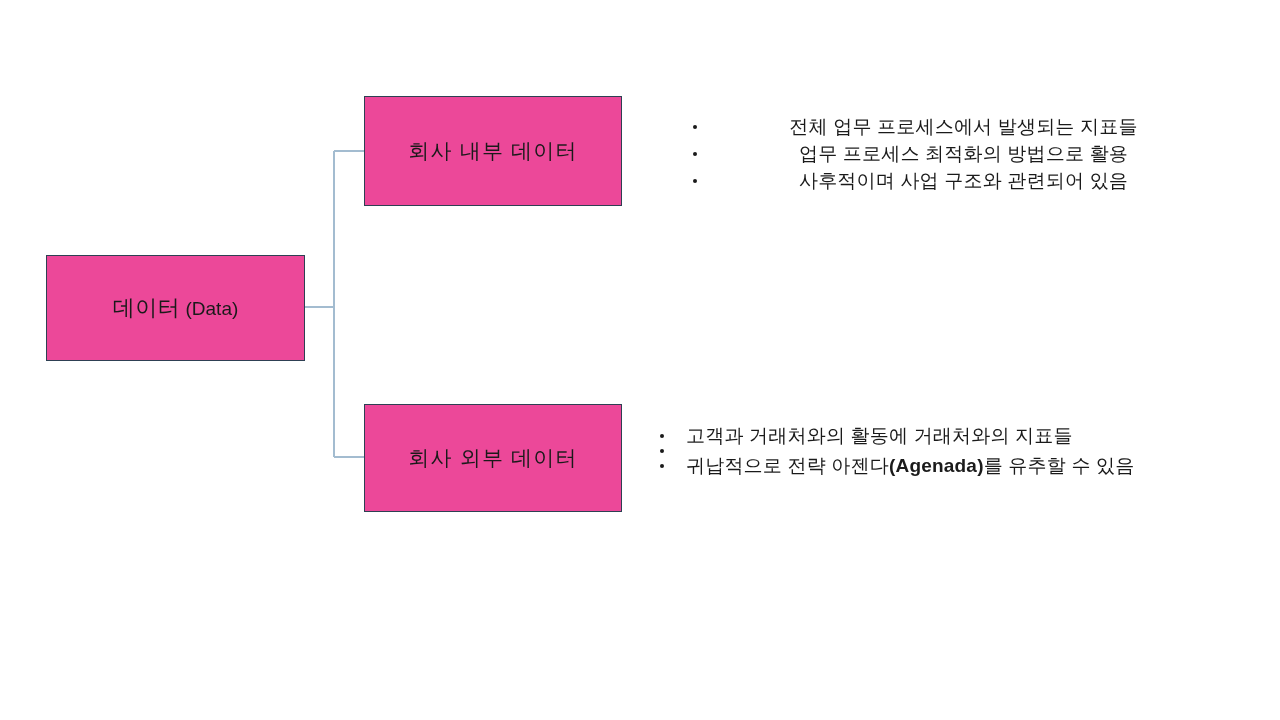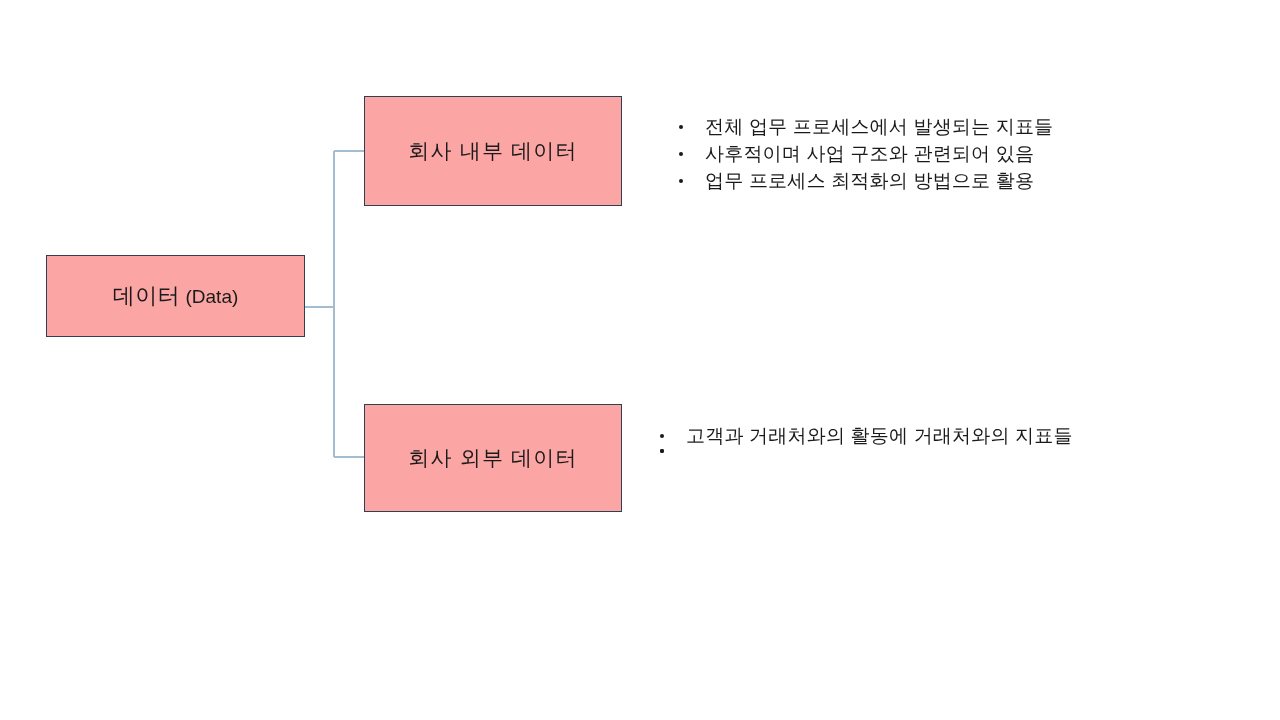--- a/index.html
+++ b/index.html
@@ -20,40 +20,40 @@
     position: relative;
     width: 1280px;
     height: 720px;
     background: #ffffff;
   }
 
   
   .node-box {
     position: absolute;
     box-sizing: border-box;
-    background: #fca5a5;
+    background: #ec4899;
     border: 1.5px solid #2e4053;
     display: flex;
     align-items: center;
     justify-content: center;
     text-align: center;
   }
 
   .node-box .node-label {
     display: inline-block;
     line-height: 1.25;
     white-space: nowrap;
     letter-spacing: 0.5px;
   }
 
   #root-node {
     left: 46px;
     top: 255px;
     width: 259px;
-    height: 82px;
+    height: 106px;
   }
   #root-node .node-label {
     font-size: 22px;
   }
   #root-node .node-label .paren {
     font-size: 19px;
     letter-spacing: 0;
   }
 
   #node-internal {
@@ -85,23 +85,24 @@
   }
 
   
   .bullet-list {
     position: absolute;
     margin: 0;
     padding: 0;
     list-style: none;
   }
   #bullets-internal {
-    left: 674px;
+    left: 688px;
     top: 113px;
     width: 520px;
+    text-align: center;
   }
   #bullets-external {
     left: 655px;
     top: 421px;
     width: 600px;
   }
 
   .bullet-item {
     position: relative;
     padding-left: 31px;
@@ -152,38 +153,39 @@
     <span class="node-label">회사 내부 데이터</span>
   </div>
 
   <ul class="bullet-list" id="bullets-internal">
     <li class="bullet-item">
       <span class="dot"></span>
       <span>전체 업무 프로세스에서 발생되는 지표들</span>
     </li>
     <li class="bullet-item">
       <span class="dot"></span>
-      <span>사후적이며 사업 구조와 관련되어 있음</span>
+      <span>업무 프로세스 최적화의 방법으로 활용</span>
     </li>
     <li class="bullet-item">
       <span class="dot"></span>
-      <span>업무 프로세스 최적화의 방법으로 활용</span>
+      <span>사후적이며 사업 구조와 관련되어 있음</span>
     </li>
   </ul>
 
   <div class="node-box" id="node-external">
     <span class="node-label">회사 외부 데이터</span>
   </div>
 
   <ul class="bullet-list" id="bullets-external">
     <li class="bullet-item">
       <span class="dot"></span>
       <span>고객과 거래처와의 활동에 거래처와의 지표들</span>
     </li>
     <li class="bullet-item">
       <span class="dot"></span>
     </li>
     <li class="bullet-item">
       <span class="dot"></span>
+      <span><span>귀납적으로 전략 아젠다</span><span class="emph">(Agenada)</span><span>를 유추할 수 있음</span></span>
     </li>
   </ul>
 
 </div>
 
 </body></html>

